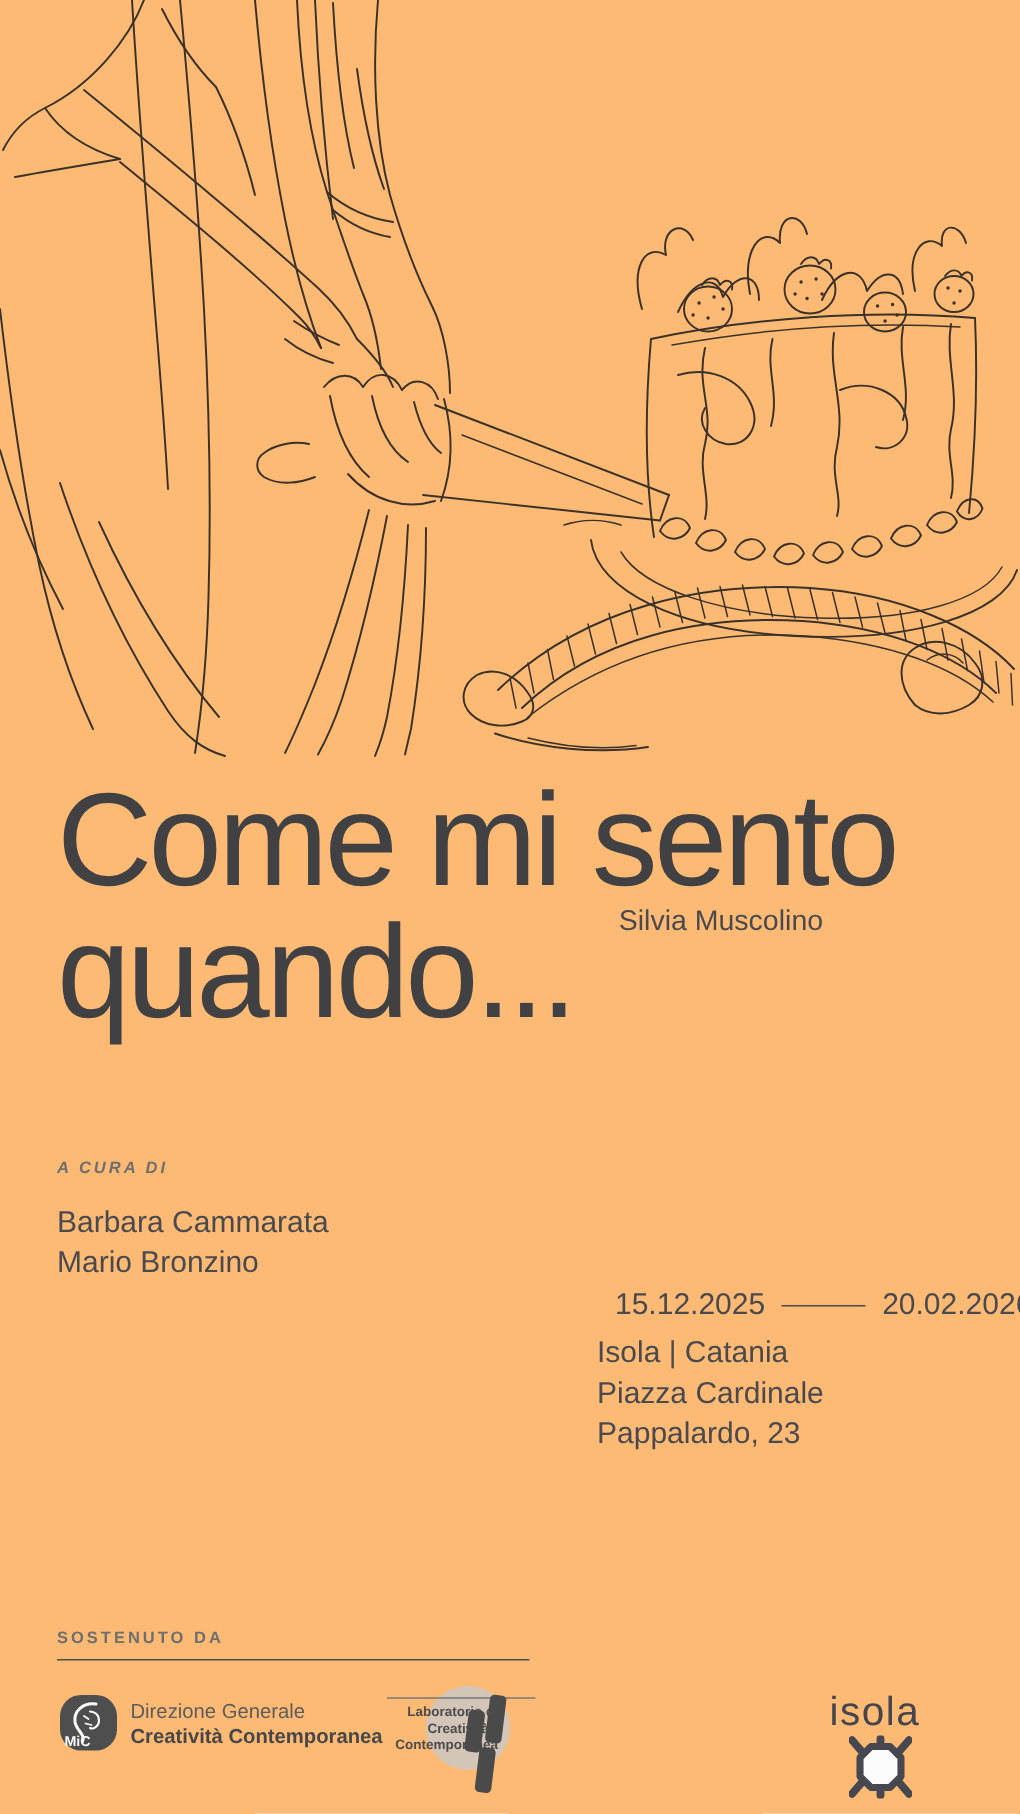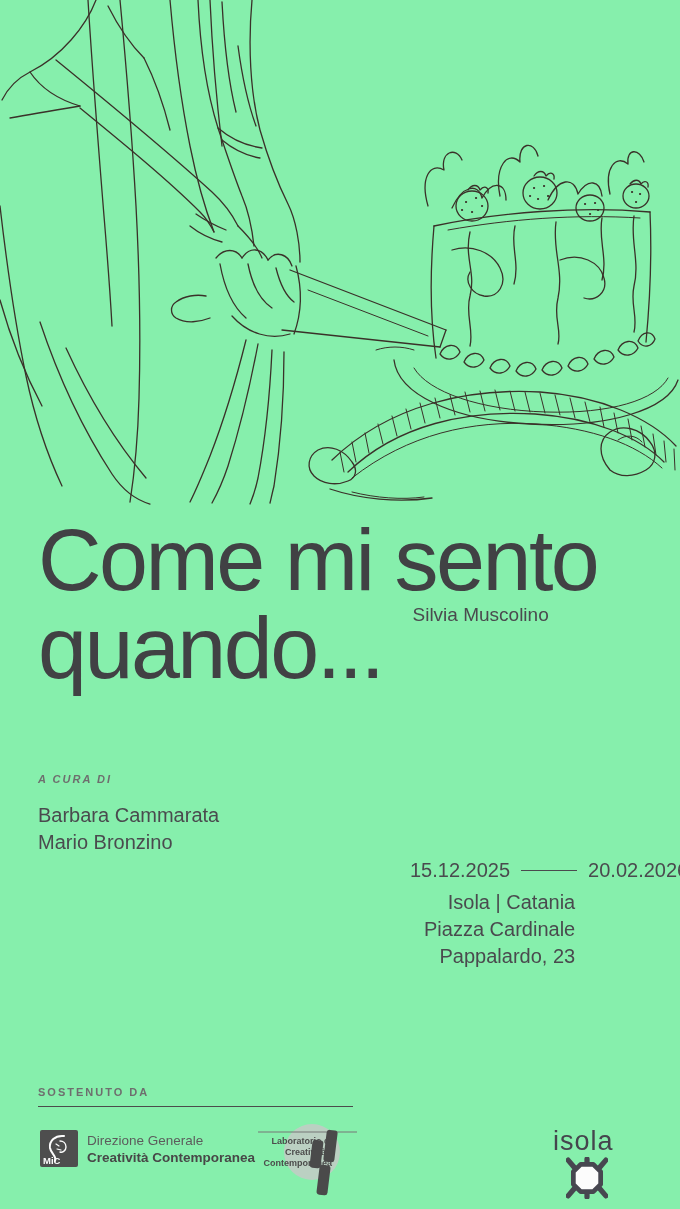--- a/index.html
+++ b/index.html
@@ -1,47 +1,47 @@
 <!DOCTYPE html>
 <html><head>
 <meta charset="utf-8">
 <style>
   html,body{margin:0;padding:0;background:#e8e8e8;}
   .poster{
     position:relative;width:680px;height:1209px;margin:0 auto;
-    background:#86efac;overflow:hidden;
+    background:#fdba74;overflow:hidden;
     font-family:"Liberation Sans",sans-serif;color:#414144;
   }
   
   .illu{position:absolute;left:0;top:0;width:680px;height:505px;}
   .illu svg{display:block;width:100%;height:100%;}
   .ink{fill:none;stroke:#3a3129;stroke-width:1.3;stroke-linecap:round;stroke-linejoin:round;}
   .ink-thin{fill:none;stroke:#3a3129;stroke-width:1;stroke-linecap:round;}
   .ink-dots{fill:none;stroke:#3a3129;stroke-width:2.2;stroke-linecap:round;}
   
   .title-block{position:absolute;left:38px;top:516px;white-space:nowrap;}
   .title-line{font-size:88px;line-height:88px;font-weight:400;letter-spacing:-2.5px;color:#414144;}
   .title-row{display:flex;align-items:flex-start;}
   .artist{font-size:19px;letter-spacing:0;font-weight:400;color:#4a4a4e;margin-left:30px;}
   .artist-shadow{position:absolute;left:370px;top:178px;width:230px;height:16px;background:#f2f2f2;z-index:-1;}
   
   .label{font-size:11px;letter-spacing:2px;color:#6e6e6e;font-weight:700;}
   .info{position:absolute;font-size:20px;line-height:27px;color:#4a4a4e;}
   .col-curators{left:38px;top:766px;}
   .col-opening{left:410px;top:766px;}
   .col-dates{left:410px;top:857px;}
-  .col-venue{left:424px;top:889px;text-align:right;}
+  .col-venue{left:398px;top:889px;}
   .info .label{display:block;margin-bottom:9px;font-style:italic;}
   .dates-row{display:flex;align-items:center;white-space:nowrap;}
   .date-dash{width:56px;border-top:1.6px solid #4a4a4e;margin:0 11px;}
   
   .sustained{position:absolute;left:38px;top:1082px;}
   .footer-rule{position:absolute;left:38px;top:1106px;width:315px;border-top:1px solid #4b4b4b;}
   .mic{position:absolute;left:40px;top:1130px;display:flex;align-items:center;}
-  .mic-badge{position:relative;width:38px;height:37px;background:#4e4e4e;border-radius:2px;flex:0 0 auto;}
+  .mic-badge{position:relative;width:38px;height:37px;background:#4e4e4e;border-radius:14px;flex:0 0 auto;}
   .mic-badge svg{position:absolute;left:0;top:0;}
   .mic-text{margin-left:9px;font-size:13.5px;line-height:17px;}
   .mic-l1{color:#5c5c5c;}
   .mic-l2{color:#474747;font-weight:700;}
   .lab{position:absolute;left:250px;top:1110px;width:115px;height:92px;}
   .isola{position:absolute;left:553px;top:1126px;display:flex;align-items:center;flex-direction:column;}
   .isola-word{font-size:27px;color:#45454d;letter-spacing:1px;font-weight:400;}
   .isola-mark{margin-left:7px;}
 </style>
 </head>

